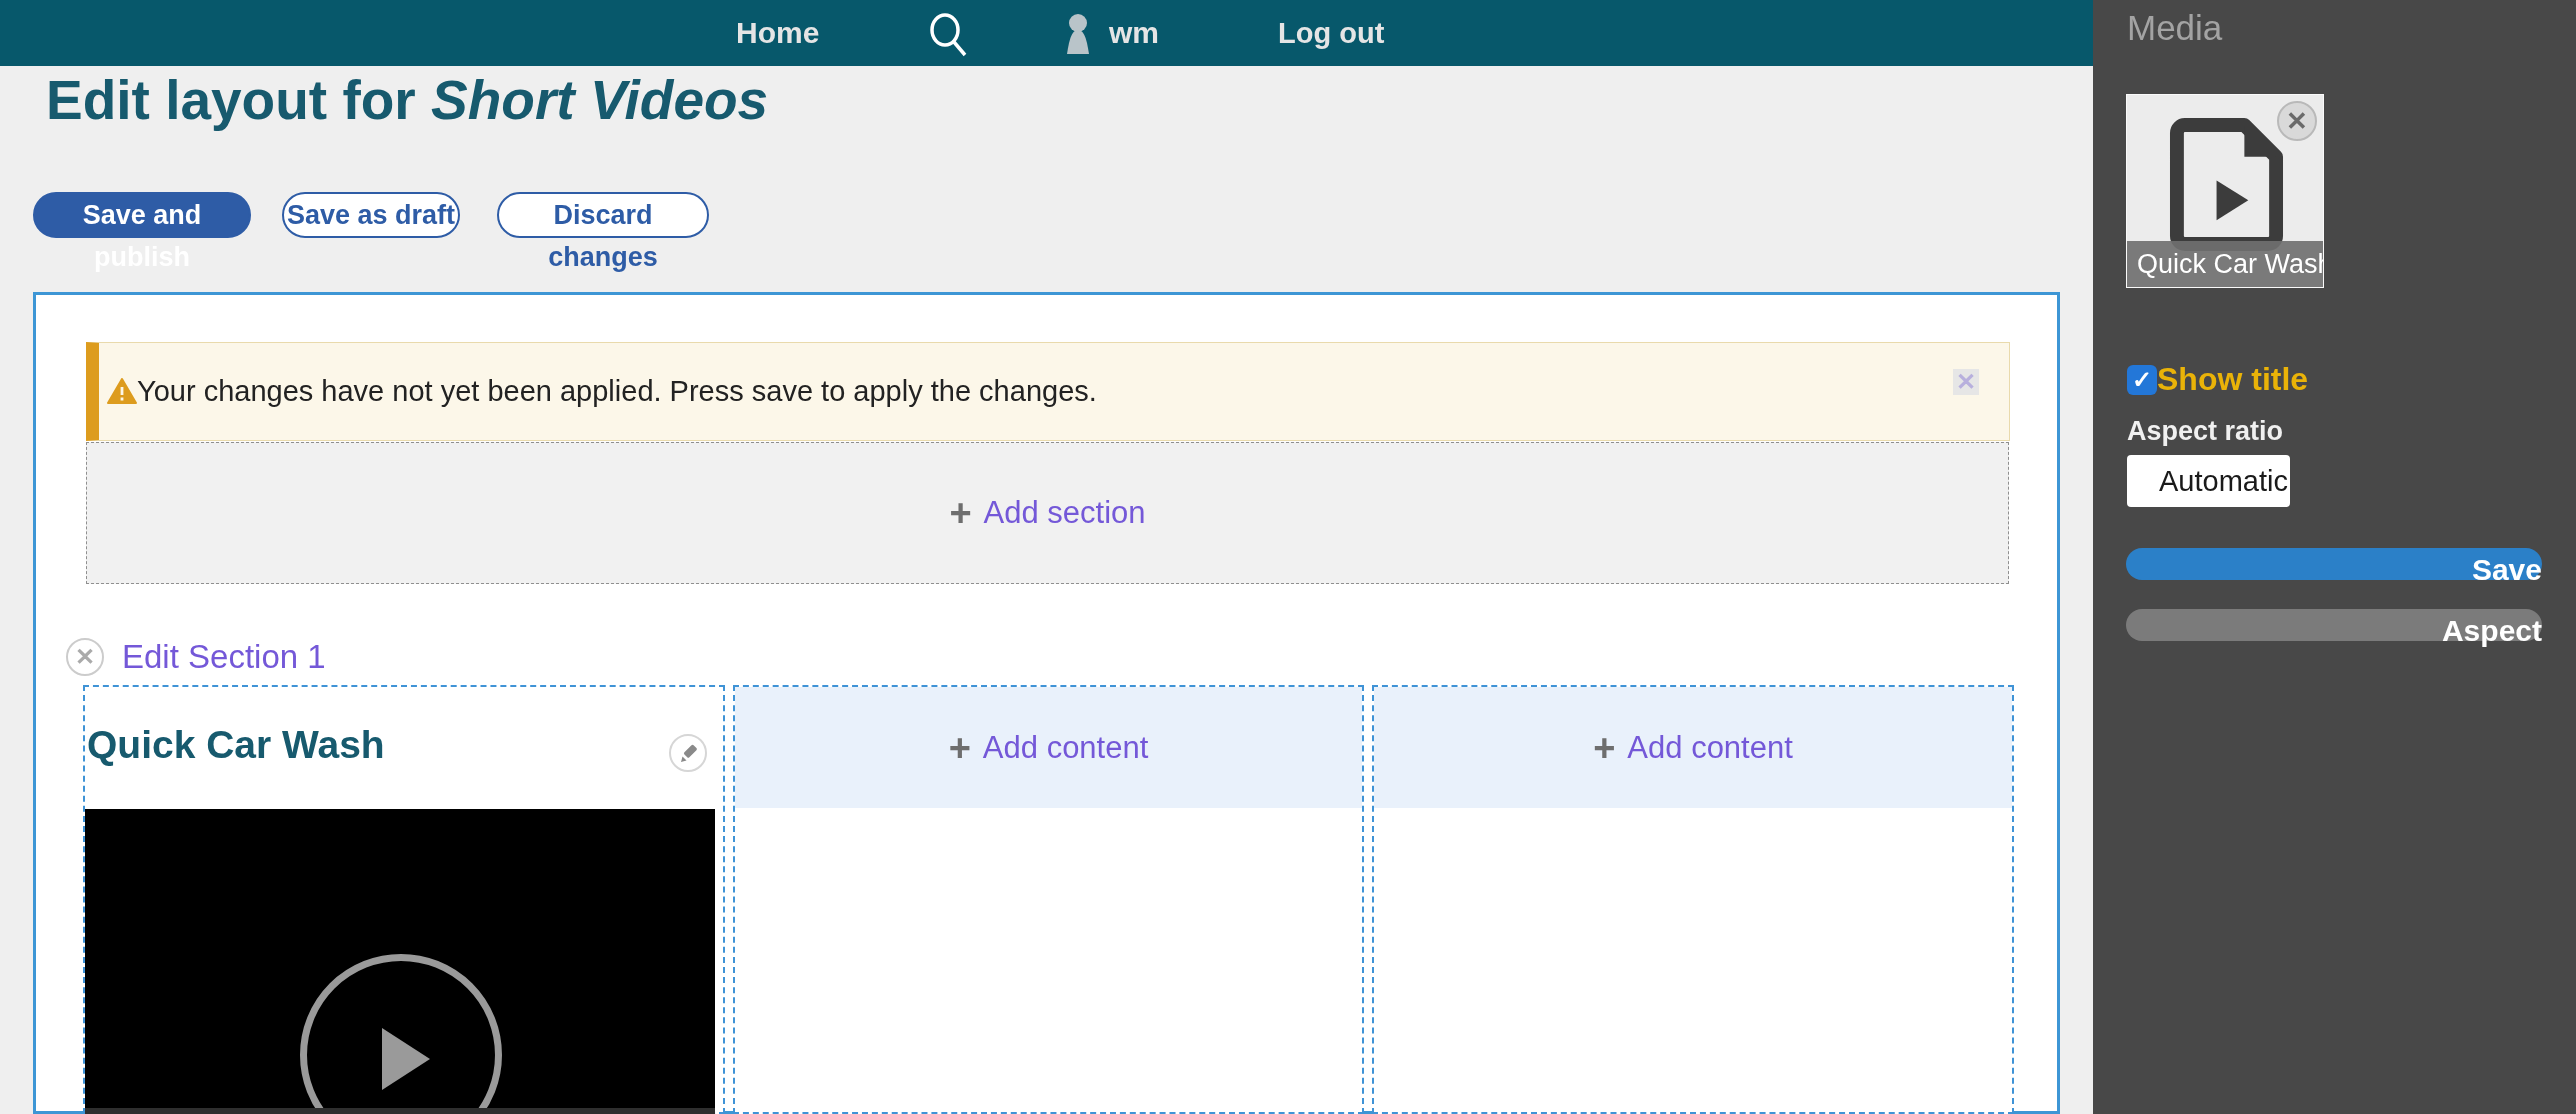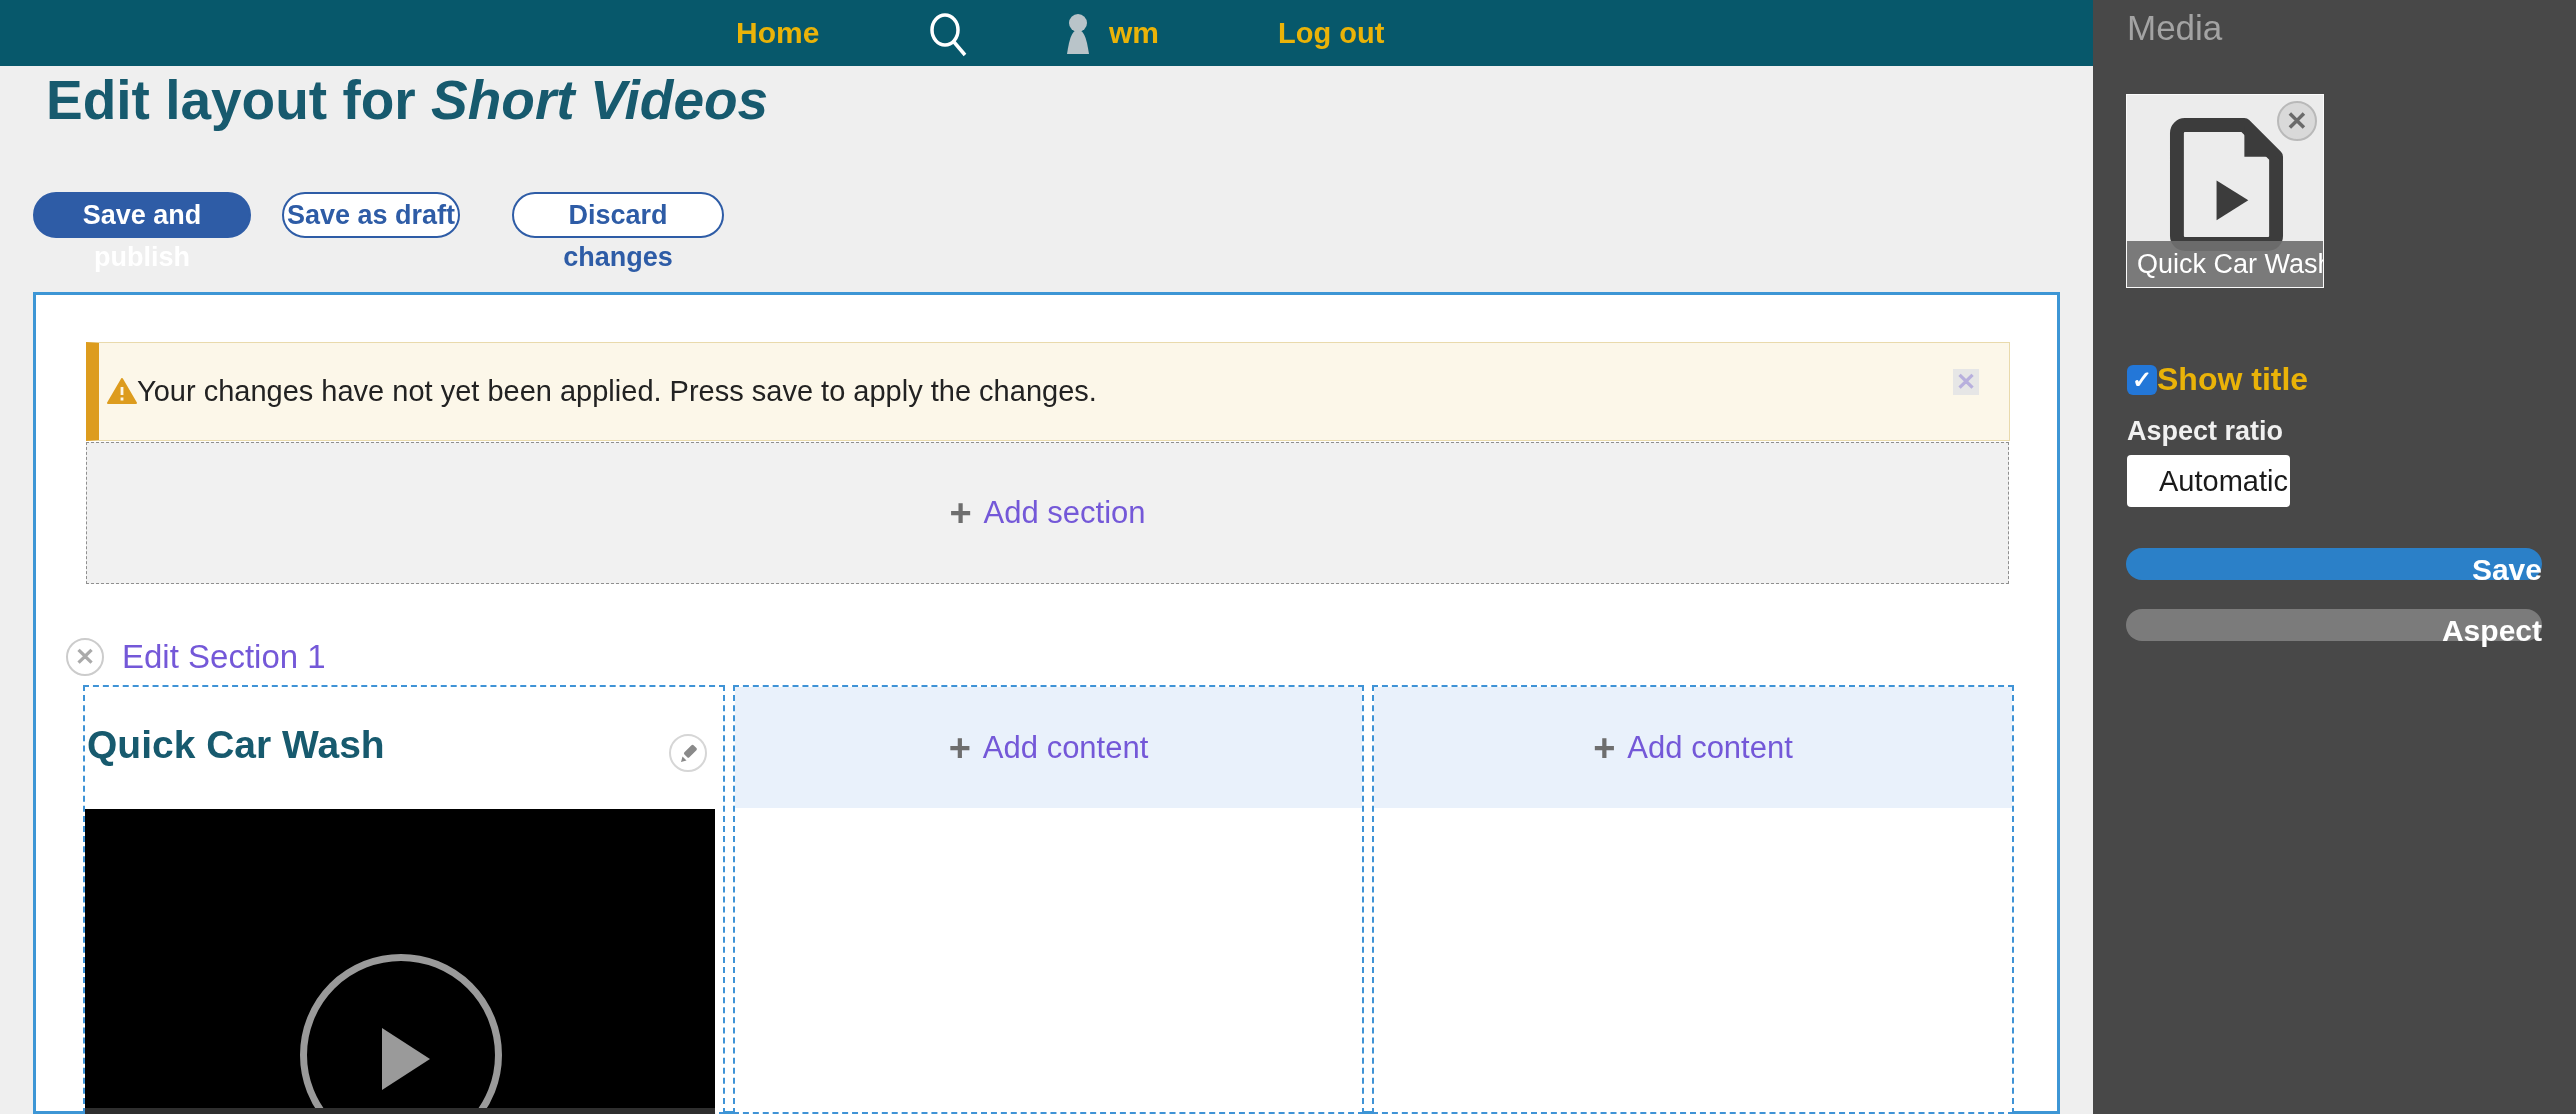--- a/index.html
+++ b/index.html
@@ -2,38 +2,38 @@
 <html><head>
 <meta charset="utf-8">
 <style>
   * { margin:0; padding:0; box-sizing:border-box; }
   html,body { width:2576px; height:1115px; overflow:hidden; background:#efefef;
               font-family:"Liberation Sans", sans-serif; }
   .abs { position:absolute; }
 
   
   #navbar { left:0; top:0; width:2576px; height:66px; background:#07586b; z-index:5; }
-  .nav-link { position:absolute; top:0; height:66px; line-height:66px; color:#eab308;
+  .nav-link { position:absolute; top:0; height:66px; line-height:66px; color:#e5e5e5;
               font-weight:bold; font-size:30px; cursor:pointer; }
   #nav-home   { left:736px; }
   #nav-user   { left:1109px; }
   #nav-logout { left:1278px; font-size:29px; }
   #nav-search { position:absolute; left:925px; top:12px; width:48px; height:46px; cursor:pointer; }
   #nav-person { position:absolute; left:1056px; top:12px; width:44px; height:46px; }
 
   
   #page-title { left:46px; top:65px; width:1882px; color:#175a6e; font-size:55px;
                 font-weight:bold; line-height:71px; }
   #page-title .em { font-style:italic; }
 
   .pill { position:absolute; top:192px; height:46px; border-radius:23px; font-size:27px;
           font-weight:bold; text-align:center; line-height:42px; cursor:pointer; }
   #btn-save-publish { left:33px;  width:218px; background:#2e5ca6; color:#fff; border:2px solid #2e5ca6; }
   #btn-save-draft   { left:282px; width:178px; background:#fff; color:#2e5ca6; border:2px solid #2e5ca6; }
-  #btn-discard      { left:512px; width:212px; background:#fff; color:#2e5ca6; border:2px solid #2e5ca6; }
+  #btn-discard      { left:497px; width:212px; background:#fff; color:#2e5ca6; border:2px solid #2e5ca6; }
 
   
   #canvas { left:33px; top:292px; width:2027px; height:822px; background:#ffffff;
             border:3px solid #3d96d5; }
 
   #warning { position:absolute; left:50px; top:47px; width:1924px; height:99px;
              background:#fcf7e9; border:1px solid #e9daac; border-left:13px solid #dd9c1e;
              display:flex; align-items:center; }
   #warning-icon { margin-left:8px; width:30px; height:27px; flex:0 0 auto; }
   #warning-text { margin-left:0; font-size:29px; color:#222222; }

